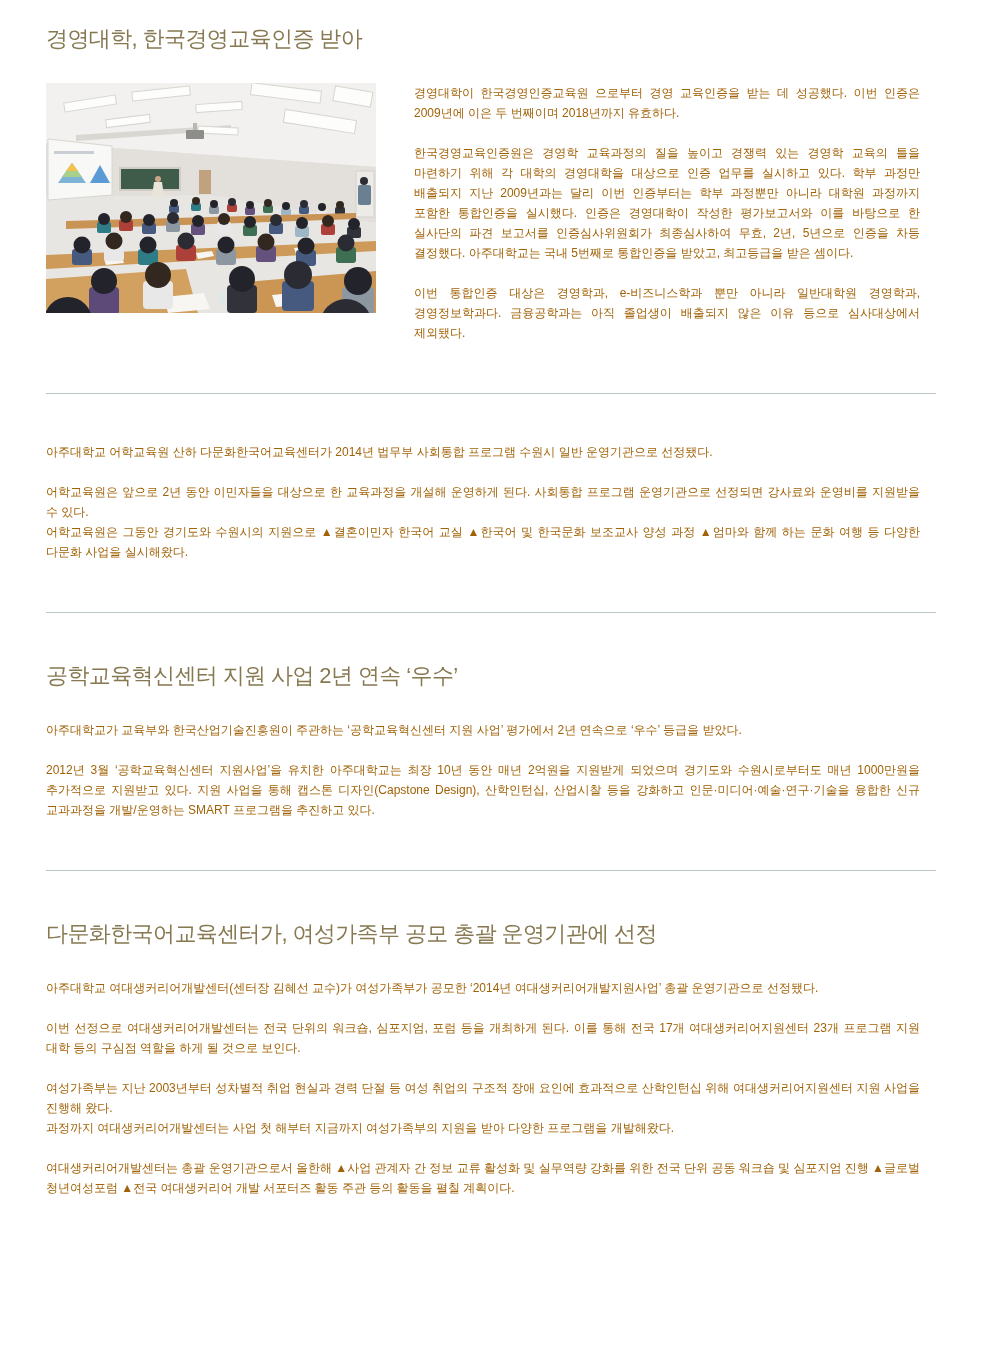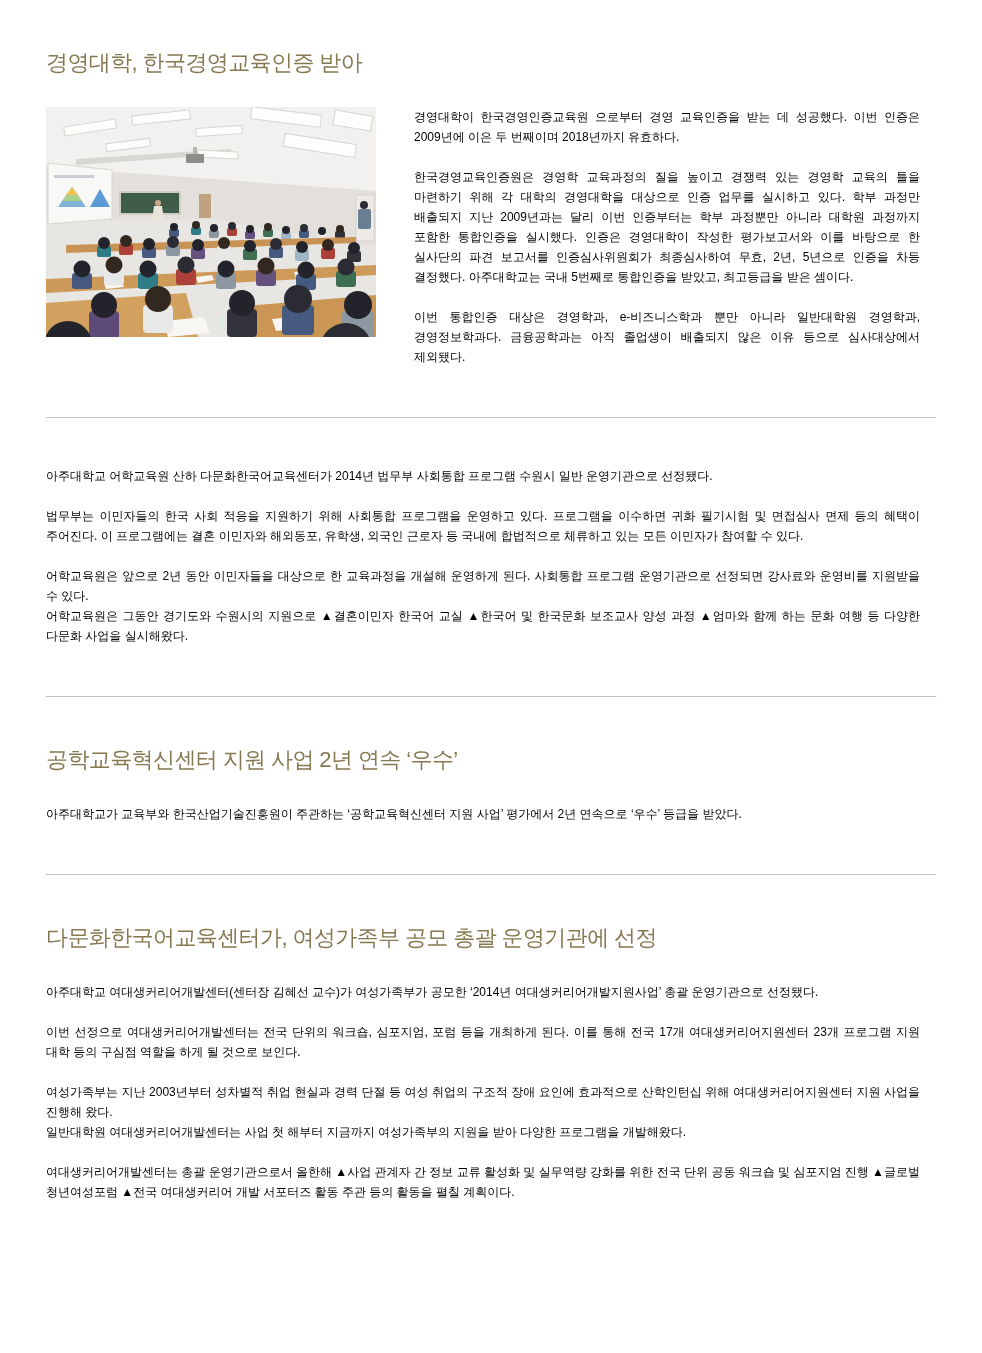--- a/index.html
+++ b/index.html
@@ -10,21 +10,21 @@
   }
   .page {
     width: 982px;
     min-height: 1353px;
     margin: 0 auto;
     padding: 0 46px;
     box-sizing: border-box;
     background: #ffffff;
   }
   .article { padding: 48px 0 30px; }
-  .article.first { padding-top: 48px; }
+  .article.first { padding-top: 24px; }
   .article-title {
     margin: 0 0 30px 0;
     font-size: 22px;
     font-weight: 500;
     letter-spacing: -0.6px;
     color: #867850;
     line-height: 29px;
   }
   .media-row { display: flex; gap: 38px; align-items: flex-start; }
   .photo {
@@ -33,21 +33,21 @@
     flex: none;
     overflow: hidden;
     background: #e8e6e2;
   }
   .photo svg { display: block; width: 100%; height: 100%; }
   .article-body { flex: 1; min-width: 0; }
   .article-body p, .article > p {
     margin: 0 16px 20px 0;
     font-size: 12px;
     line-height: 20px;
-    color: #000000;
+    color: #a16207;
     text-align: justify;
     word-break: keep-all;
   }
   p.no-gap { margin-bottom: 0; }
   .divider {
     border: 0;
     border-top: 1px solid #bdc8c4;
     margin: 0;
     height: 0;
   }
@@ -276,36 +276,36 @@
         <p>한국경영교육인증원은 경영학 교육과정의 질을 높이고 경쟁력 있는 경영학 교육의 틀을 마련하기 위해 각 대학의 경영대학을 대상으로 인증 업무를 실시하고 있다. 학부 과정만 배출되지 지난 2009년과는 달리 이번 인증부터는 학부 과정뿐만 아니라 대학원 과정까지 포함한 통합인증을 실시했다. 인증은 경영대학이 작성한 평가보고서와 이를 바탕으로 한 실사단의 파견 보고서를 인증심사위원회가 최종심사하여 무효, 2년, 5년으로 인증을 차등 결정했다. 아주대학교는 국내 5번째로 통합인증을 받았고, 최고등급을 받은 셈이다.</p>
         <p>이번 통합인증 대상은 경영학과, e-비즈니스학과 뿐만 아니라 일반대학원 경영학과, 경영정보학과다. 금융공학과는 아직 졸업생이 배출되지 않은 이유 등으로 심사대상에서 제외됐다.</p>
       </div>
     </div>
   </article>
 
   <hr class="divider">
 
   <article class="article">
     <p>아주대학교 어학교육원 산하 다문화한국어교육센터가 2014년 법무부 사회통합 프로그램 수원시 일반 운영기관으로 선정됐다.</p>
-    <p>법무부는 이민자들의 한국 사회 적응을 지원하기 위해 사회통합 프로그램을 운영하고 있다. 프로그램을 이수하면 귀화 필기시험 및 면접심사 면제 등의 혜택이 주어진다. 이 프로그램에는 결혼 이민자와 해외동포, 유학생, 외국인 근로자 등 국내에 합법적으로 체류하고 있는 모든 이민자가 참여할 수 있다.</p>
     <p class="no-gap">어학교육원은 앞으로 2년 동안 이민자들을 대상으로 한 교육과정을 개설해 운영하게 된다. 사회통합 프로그램 운영기관으로 선정되면 강사료와 운영비를 지원받을 수 있다.</p>
     <p>어학교육원은 그동안 경기도와 수원시의 지원으로 ▲결혼이민자 한국어 교실 ▲한국어 및 한국문화 보조교사 양성 과정 ▲엄마와 함께 하는 문화 여행 등 다양한 다문화 사업을 실시해왔다.</p>
   </article>
 
   <hr class="divider">
 
   <article class="article">
     <h2 class="article-title">공학교육혁신센터 지원 사업 2년 연속 ‘우수’</h2>
     <p>아주대학교가 교육부와 한국산업기술진흥원이 주관하는 ‘공학교육혁신센터 지원 사업’ 평가에서 2년 연속으로 ‘우수’ 등급을 받았다.</p>
+    <p>2012년 3월 ‘공학교육혁신센터 지원사업’을 유치한 아주대학교는 최장 10년 동안 매년 2억원을 지원받게 되었으며 경기도와 수원시로부터도 매년 1000만원을 추가적으로 지원받고 있다. 지원 사업을 통해 캡스톤 디자인(Capstone Design), 산학인턴십, 산업시찰 등을 강화하고 인문·미디어·예술·연구·기술을 융합한 신규 교과과정을 개발/운영하는 SMART 프로그램을 추진하고 있다.</p>
   </article>
 
   <hr class="divider">
 
   <article class="article">
     <h2 class="article-title">다문화한국어교육센터가, 여성가족부 공모 총괄 운영기관에 선정</h2>
     <p>아주대학교 여대생커리어개발센터(센터장 김혜선 교수)가 여성가족부가 공모한 ‘2014년 여대생커리어개발지원사업’ 총괄 운영기관으로 선정됐다.</p>
     <p>이번 선정으로 여대생커리어개발센터는 전국 단위의 워크숍, 심포지엄, 포럼 등을 개최하게 된다. 이를 통해 전국 17개 여대생커리어지원센터 23개 프로그램 지원 대학 등의 구심점 역할을 하게 될 것으로 보인다.</p>
     <p class="no-gap">여성가족부는 지난 2003년부터 성차별적 취업 현실과 경력 단절 등 여성 취업의 구조적 장애 요인에 효과적으로 산학인턴십 위해 여대생커리어지원센터 지원 사업을 진행해 왔다.</p>
-    <p>일반대학원 여대생커리어개발센터는 사업 첫 해부터 지금까지 여성가족부의 지원을 받아 다양한 프로그램을 개발해왔다.</p>
+    <p>과정까지 여대생커리어개발센터는 사업 첫 해부터 지금까지 여성가족부의 지원을 받아 다양한 프로그램을 개발해왔다.</p>
     <p>여대생커리어개발센터는 총괄 운영기관으로서 올한해 ▲사업 관계자 간 정보 교류 활성화 및 실무역량 강화를 위한 전국 단위 공동 워크숍 및 심포지엄 진행 ▲글로벌 청년여성포럼 ▲전국 여대생커리어 개발 서포터즈 활동 주관 등의 활동을 펼칠 계획이다.</p>
   </article>
 
 </div>
 
 </body></html>

